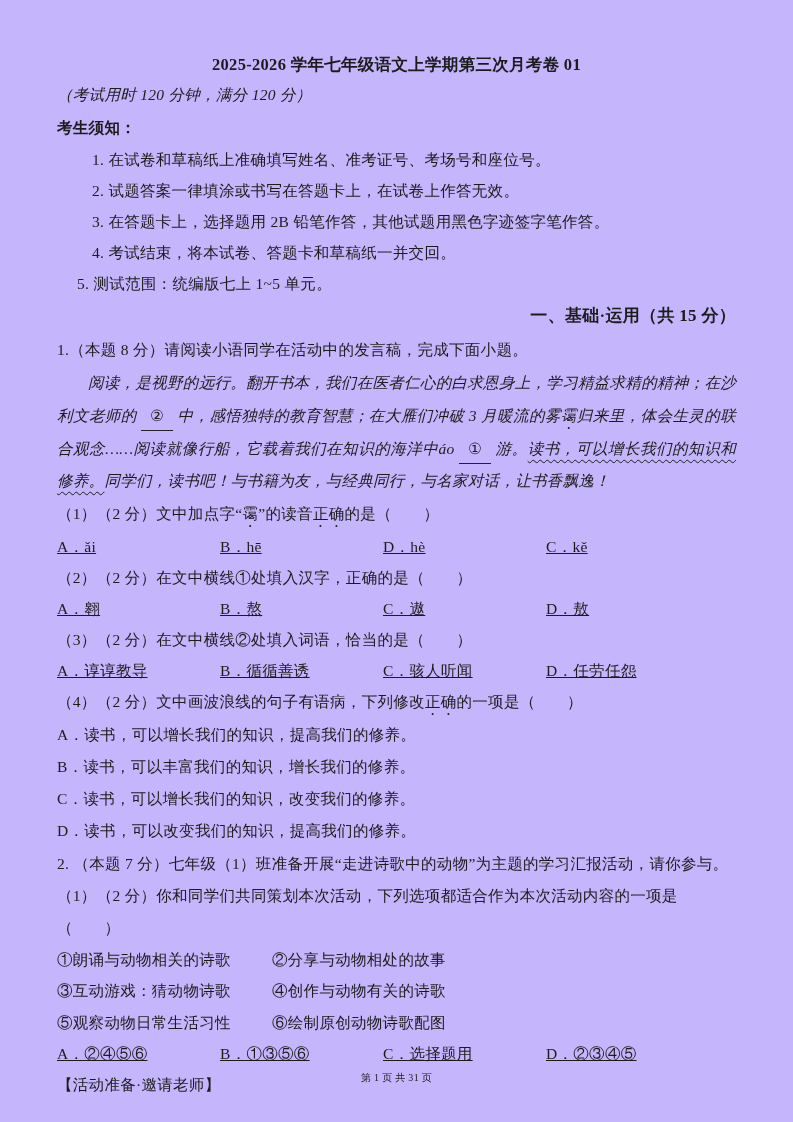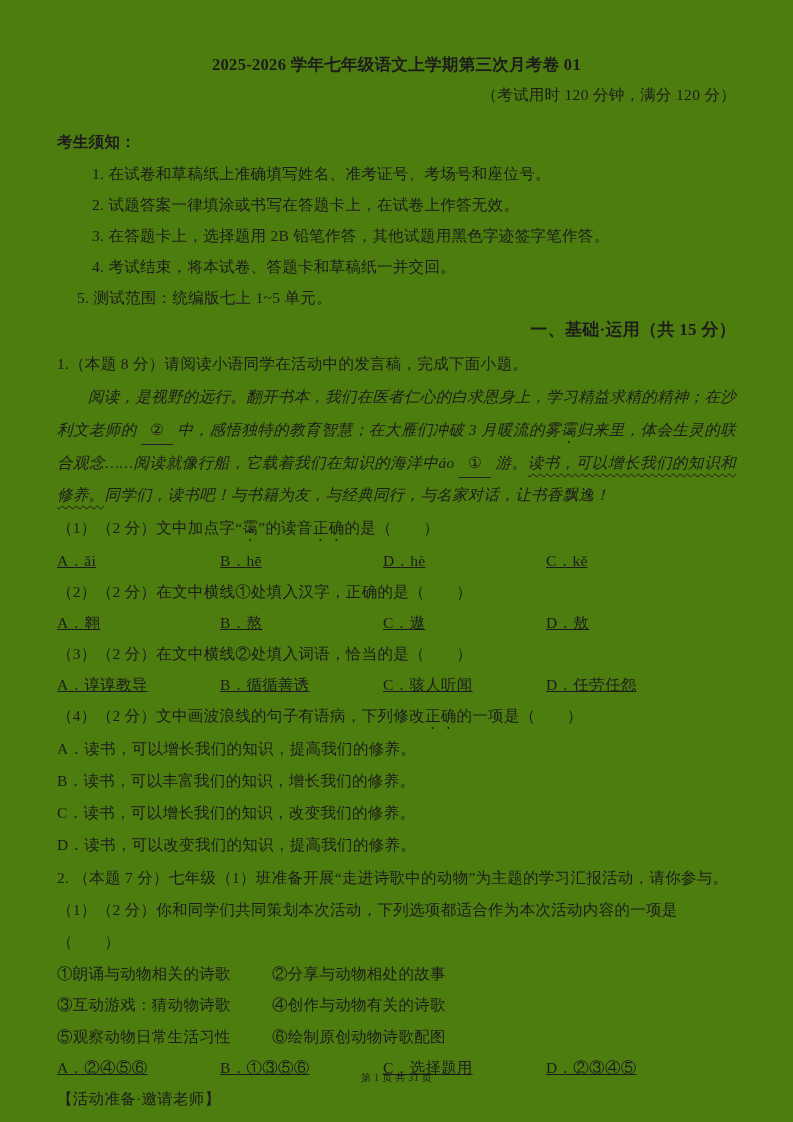--- a/index.html
+++ b/index.html
@@ -2,40 +2,41 @@
 <html><head>
 <meta charset="utf-8">
 <style>
   * { margin: 0; padding: 0; box-sizing: border-box; }
   html, body { background: #e8e8e8; }
   .page {
     position: relative;
     width: 793px;
     height: 1122px;
     margin: 0 auto;
-    background: #4d7c0f;
+    background: #c4b5fd;
     color: #1c1c1c;
     font-family: "Liberation Serif", "DejaVu Serif", serif;
     font-size: 15.5px;
     letter-spacing: 0.3px;
     overflow: hidden;
   }
   .content { padding: 50px 57px 0 57px; }
   .title {
     text-align: center;
     font-weight: 700;
     font-size: 16.5px;
     line-height: 30px;
     margin-bottom: 0;
   }
   .subtitle {
-    text-align: right;
+    text-align: left;
+    font-style: italic;
     font-size: 15.5px;
     line-height: 30px;
-    margin-bottom: 16px;
+    margin-bottom: 2px;
   }
   .notice-head { font-weight: 700; line-height: 32px; }
   .notice-item { line-height: 31px; padding-left: 35px; }
   .notice-item.less-indent { padding-left: 20px; }
   .section-head {
     text-align: right;
     font-weight: 700;
     font-size: 17px;
     line-height: 34px;
   }

